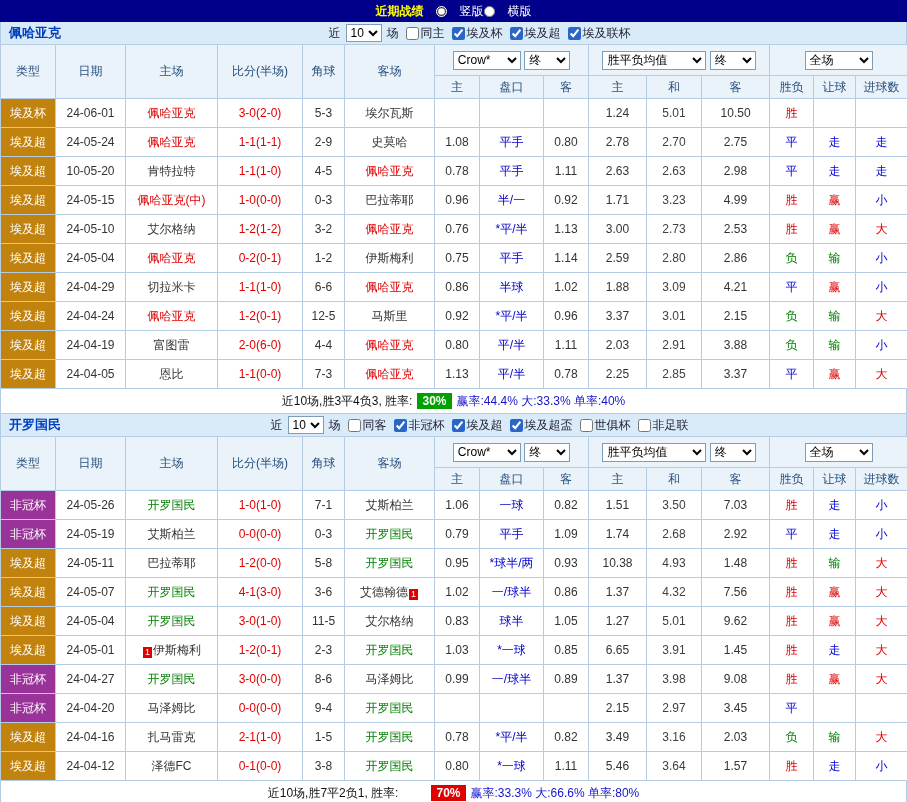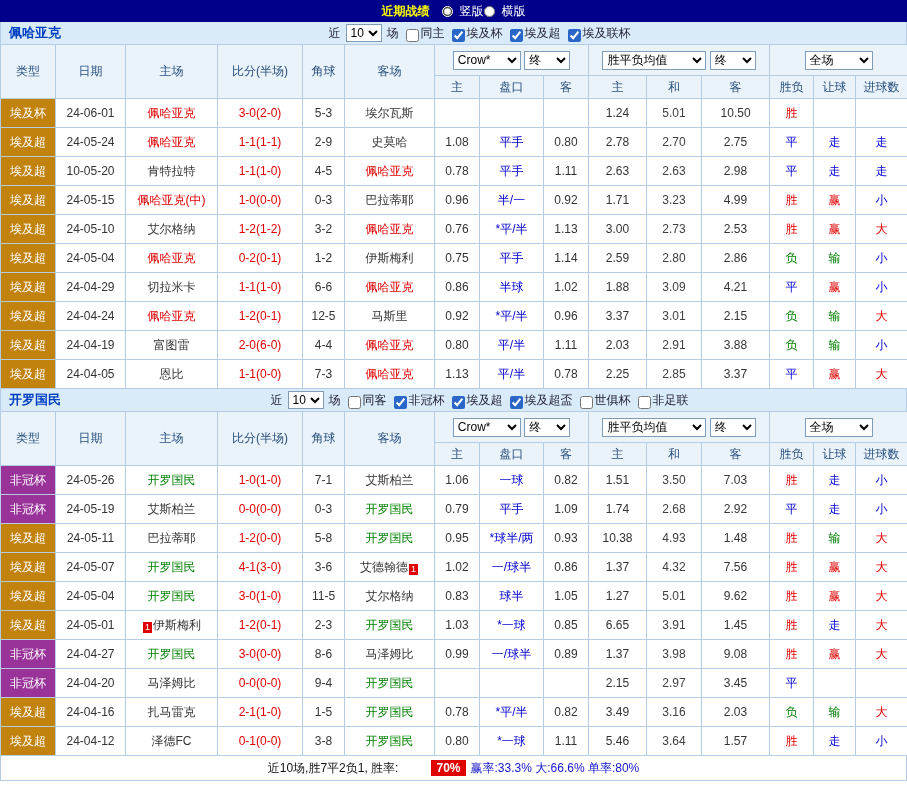--- a/index.html
+++ b/index.html
@@ -1,25 +1,25 @@
 <!DOCTYPE html>
 <html><head>
 <meta charset="utf-8">
 <style>
   html,body{margin:0;padding:0;}
   body{width:907px;background:#fff;font-family:"Liberation Sans","DejaVu Sans",sans-serif;font-size:12px;color:#222;}
   .navy-bar{height:22px;background:#00008B;display:flex;align-items:center;justify-content:center;gap:12px;}
   .bar-title{color:#FFFF00;font-weight:bold;font-size:12px;}
-  .layout-radio{color:#fff;display:inline-flex;align-items:center;gap:7px;font-size:12px;cursor:pointer;justify-content:center;}
+  .layout-radio{color:#fff;display:inline-flex;align-items:center;gap:13px;font-size:12px;cursor:pointer;justify-content:center;}
   .layout-radio input{margin:0;width:11px;height:11px;accent-color:#fff;}
   .section-header{height:22px;background:#D9EAF8;border-left:1px solid #B5CDE4;border-right:1px solid #B5CDE4;display:flex;align-items:center;padding:0 8px;}
   .team-name{color:#0040C0;font-weight:bold;font-size:13px;cursor:pointer;}
   .filters{margin:0 auto;display:flex;align-items:center;gap:2px;color:#223;white-space:nowrap;}
   .filters select{height:18px;font-size:12px;margin:0 3px;}
-  .filter-cb{display:inline-flex;align-items:flex-end;margin-left:5px;cursor:pointer;color:#223;}
+  .filter-cb{display:inline-flex;align-items:center;margin-left:5px;cursor:pointer;color:#223;}
   .filter-cb input{margin:0 2px 0 0;width:13px;height:13px;accent-color:#2A66C8;}
   table{width:907px;border-collapse:collapse;table-layout:fixed;}
   th,td{border:1px solid #B5CDE4;text-align:center;white-space:nowrap;overflow:hidden;padding:0;}
   thead th{background:#EAF2FA;color:#28507E;font-weight:normal;}
   tr.hrow1 th{height:30px;}
   tr.hrow2 th{height:22px;}
   tbody td{height:28px;color:#333;}
   td.league{color:#fff;}
   .score-link{color:#E00000;cursor:pointer;}
   td.hcap{color:#0000CC;}
@@ -295,20 +295,25 @@
           <td>0.78</td>
           <td>2.25</td>
           <td class="edraw">2.85</td>
           <td>3.37</td>
           <td class="r-blue">平</td>
           <td class="r-red">赢</td>
           <td class="r-red">大</td>
         </tr>
       </tbody>
   </table>
+  <div class="summary">
+    <span class="summary-lead">近10场,胜3平4负3, 胜率:</span>
+    <span class="rate-badge" id="rate-0" style="background: rgb(0, 160, 0);">30%</span>
+    <span class="summary-tail">赢率:44.4% 大:33.3% 单率:40%</span>
+  </div>
 </div>
 
 <div class="section">
   <div class="section-header">
     <span class="team-name">开罗国民</span>
     <span class="filters" id="filters-1">
         <span>近</span>
         <select><option>10</option></select>
         <span>场</span>
         <label class="filter-cb">

